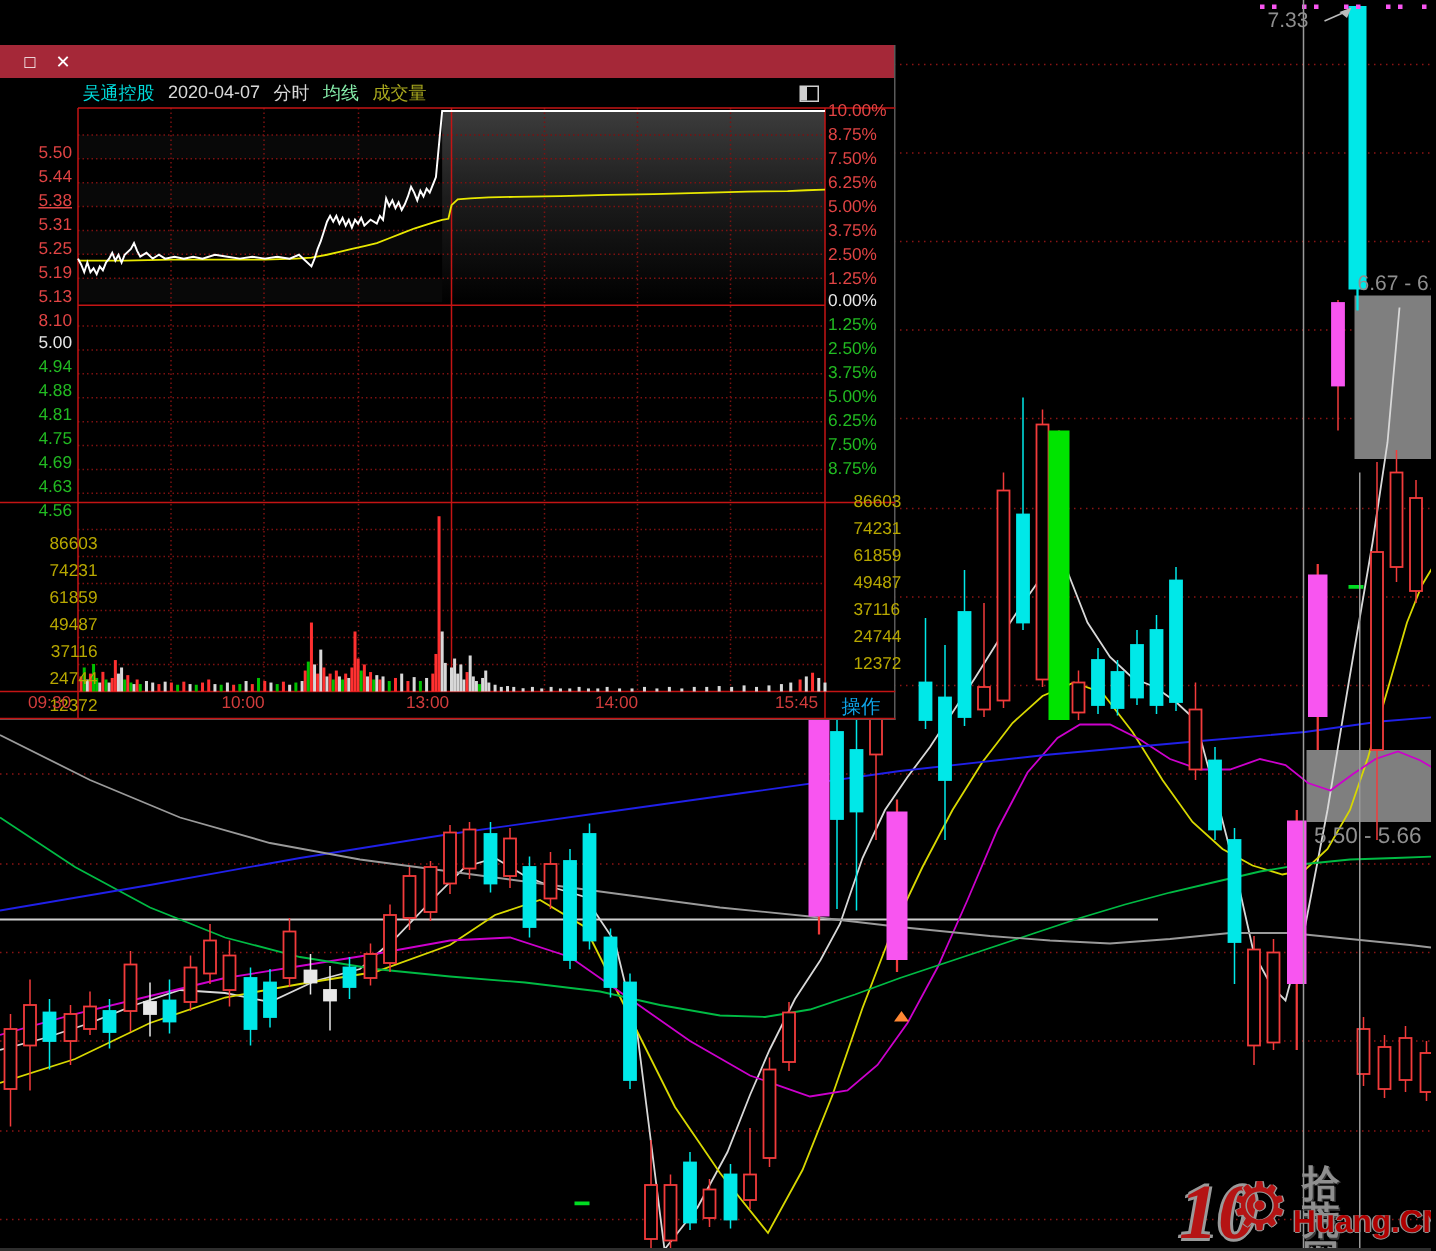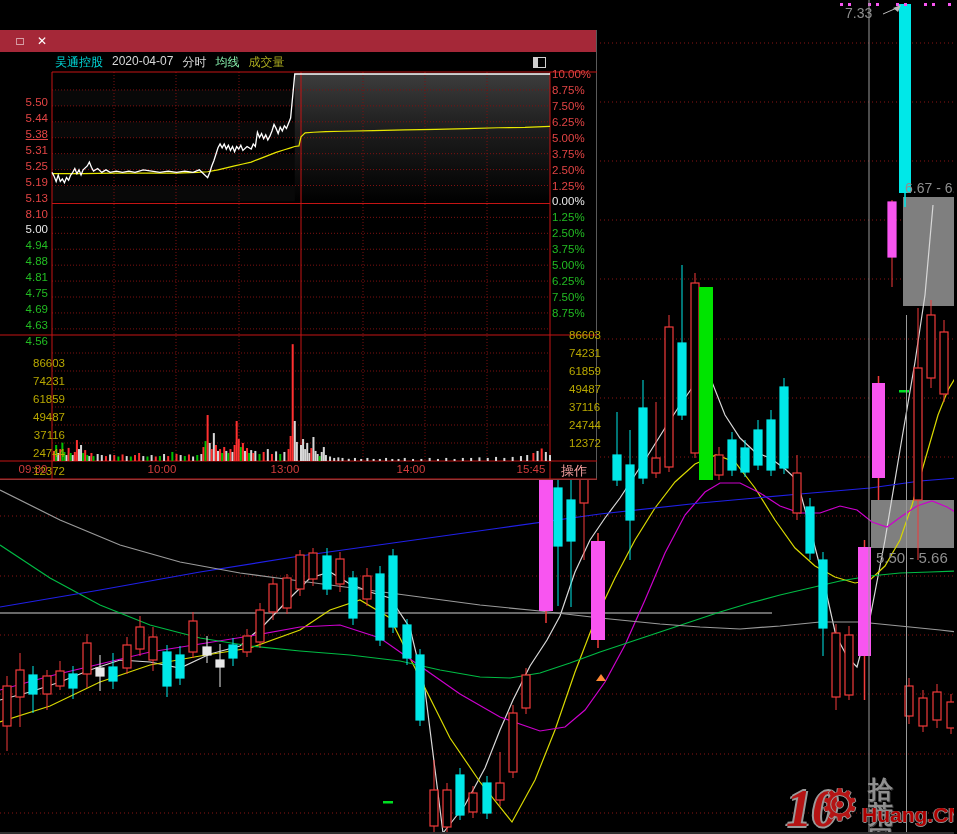--- a/index.html
+++ b/index.html
@@ -23,21 +23,21 @@
   #legend{position:absolute;left:55px;top:24px;height:15px;font-size:12px;display:flex;gap:9px;z-index:42;white-space:nowrap;}
   #pane-icon{position:absolute;left:533px;top:27px;width:11px;height:9px;border:1px solid #cfcfcf;z-index:42;}
   #pane-icon span{display:block;width:4px;height:9px;background:#cfcfcf;}
   #popup-svg{position:absolute;left:0;top:38px;z-index:41;}
   #popup-labels{position:absolute;inset:0;z-index:43;pointer-events:none;}
   #popup-labels span{position:absolute;font-size:11.5px;line-height:14px;}
   .axl{width:48px;text-align:right;left:0;margin-top:28px;}
   .axr{left:552px;text-align:right;}
   .cR{color:#e24444;} .cG{color:#22bb22;} .cW{color:#e8e8e8;} .cY{color:#b8a800;padding-left:17px;}
   .tml{width:50px;text-align:center;color:#d23c3c;font-size:12px;}
-  #action{position:absolute;left:552px;top:432px;width:44px;text-align:center;color:#fca5a5;font-size:13px;z-index:43;}
+  #action{position:absolute;left:552px;top:432px;width:44px;text-align:center;color:#0ea5e9;font-size:13px;z-index:43;}
   
   #watermark{position:absolute;left:786px;top:777px;z-index:30;line-height:1;}
   #wm-num{position:absolute;left:0;top:2px;font:italic bold 52px "Liberation Serif",serif;color:#b51414;
           text-shadow:-2px 0 #9a9a9a,2px 0 #9a9a9a,0 -2px #9a9a9a,0 2px #9a9a9a;}
   #wm-gear{position:absolute;left:34px;top:6px;font-size:44px;color:#b51414;
            text-shadow:-1px 0 #9a9a9a,1px 0 #9a9a9a,0 1px #9a9a9a;}
   #wm-site{position:absolute;left:82px;top:0px;font-size:25px;font-weight:bold;color:#8f8f8f;
            letter-spacing:3px;text-shadow:1px 1px #3a3a3a;}
   #wm-domain{position:absolute;left:76px;top:27px;font-size:21px;font-weight:bold;color:#b00000;
            text-shadow:-1px 0 #8f8f8f,1px 0 #8f8f8f,0 1px #8f8f8f;}

